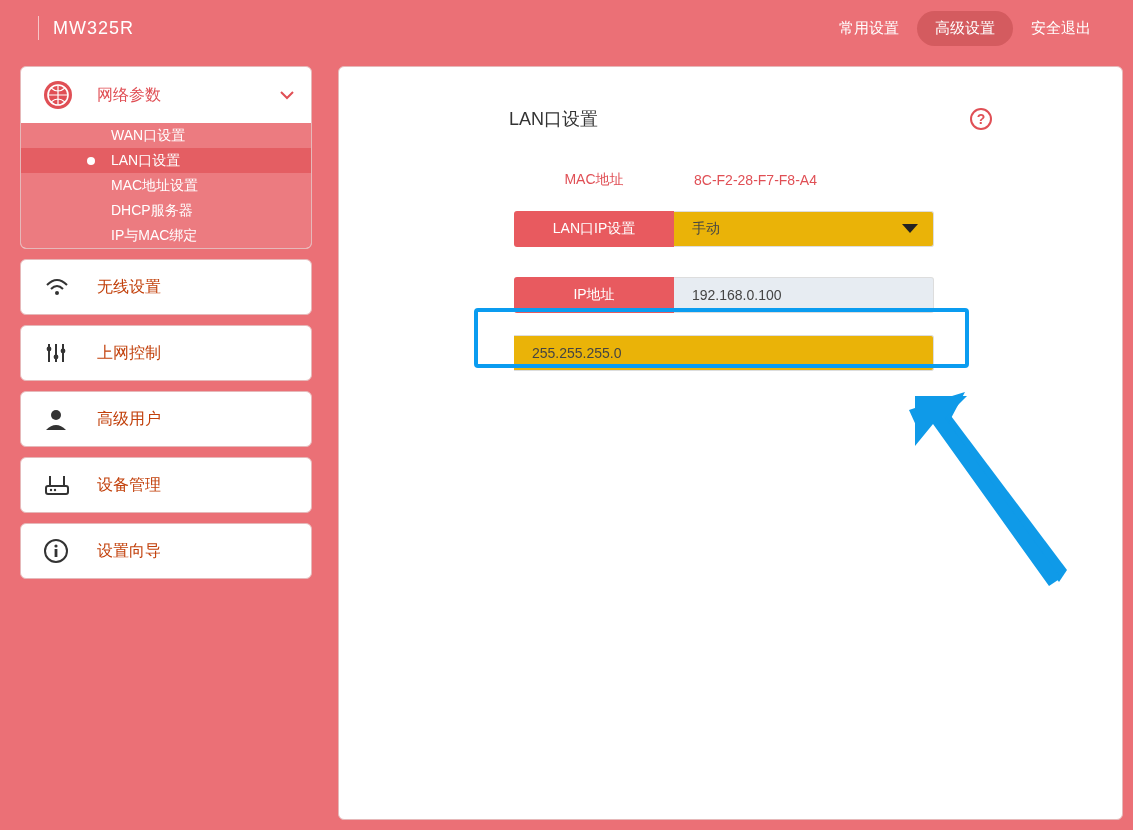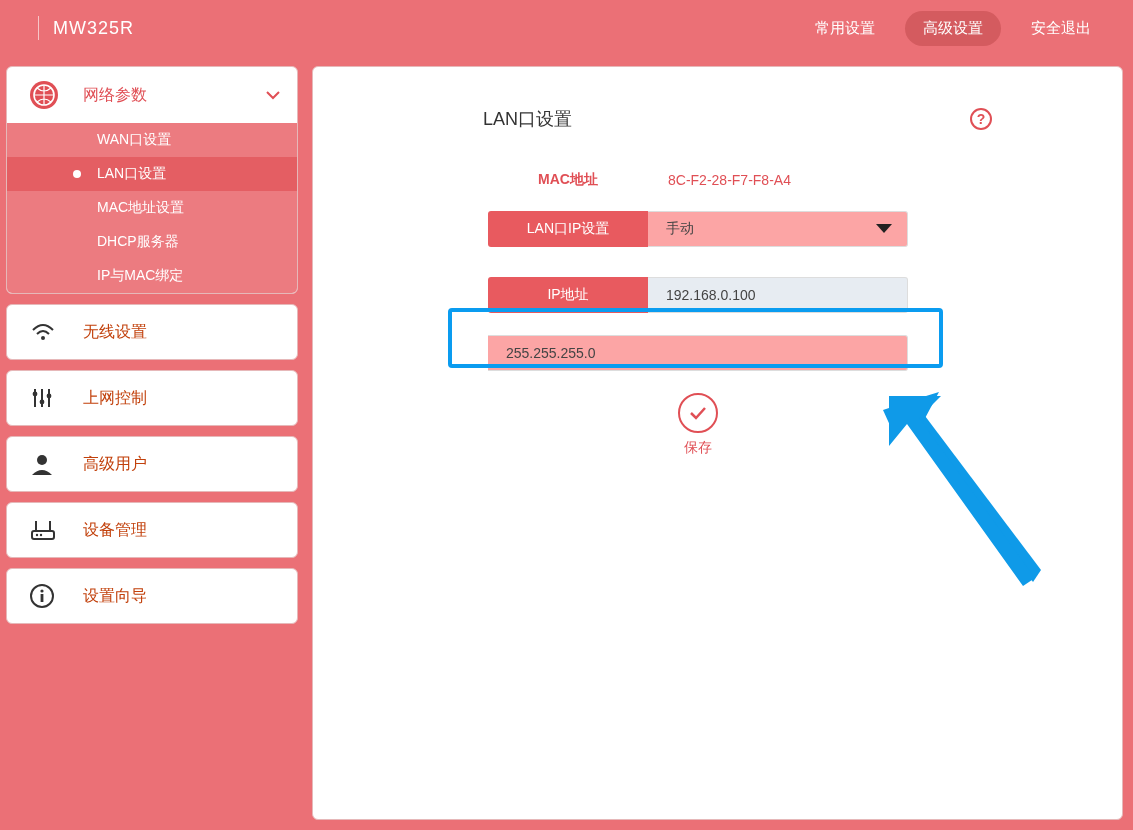--- a/index.html
+++ b/index.html
@@ -5,62 +5,62 @@
   * { margin: 0; padding: 0; box-sizing: border-box; font-family: "Microsoft YaHei", Arial, sans-serif; }
   body { background: #eb7076; width: 1133px; height: 830px; overflow: hidden; position: relative; }
 
   
   .header { height: 56px; display: flex; align-items: center; padding: 0 24px; color: #fff; }
   .logo { font-family: Arial, sans-serif; font-weight: 700; font-size: 26px; letter-spacing: 1px; display: flex; align-items: center; }
   .logo .reg { font-size: 11px; vertical-align: super; margin-left: 2px; }
   .vsep { width: 1px; height: 24px; background: rgba(255,255,255,0.6); margin: 0 14px; }
   .model { font-size: 18px; letter-spacing: 1px; }
   .spacer { flex: 1; }
-  .top-nav { display: flex; align-items: center; gap: 12px; }
+  .top-nav { display: flex; align-items: center; gap: 0; }
   .top-link { color: #fff; font-size: 15px; padding: 8px 18px; border-radius: 20px; cursor: pointer; }
   .top-link.active { background: #d45b5f; }
 
   
-  .wrap { display: flex; gap: 14px; padding: 10px 10px 10px 6px; height: calc(100% - 56px); }
+  .wrap { display: flex; gap: 26px; padding: 10px 10px 10px 20px; height: calc(100% - 56px); }
   .sidebar { width: 292px; display: flex; flex-direction: column; gap: 10px; }
   .panel { background: #fff; border: 1px solid #e6b8b9; border-radius: 6px; }
 
   
   .nav-sec { overflow: hidden; }
   .nav-head { display: flex; align-items: center; height: 56px; padding: 0 14px 0 22px; color: #e04f55; cursor: pointer; }
   .nav-head .icon-wrap { width: 36px; display:flex; align-items:center; justify-content:flex-start; }
   .nav-head .label { flex: 1; margin-left: 18px; font-size: 16px; }
   .chev { width: 20px; height: 20px; }
 
   .sub-list { background: #ec7b80; }
-  .sub-item { display: flex; align-items: center; height: 34px; padding-left: 90px; color: #fff; font-size: 14px; position: relative; cursor: pointer; }
+  .sub-item { display: flex; align-items: center; height: 25px; padding-left: 90px; color: #fff; font-size: 14px; position: relative; cursor: pointer; }
   .sub-item.active { background: #e45e63; }
   .sub-item.active::before { content:""; position:absolute; left:66px; top:50%; transform: translateY(-50%); width:8px; height:8px; border-radius:50%; background:#fff; }
 
   
   .side-item { display:flex; align-items:center; height:56px; padding:0 22px; cursor:pointer; }
   .side-item .icon-wrap { width:36px; display:flex; align-items:center; justify-content:flex-start; }
   .side-item .label { margin-left: 18px; font-size: 16px; color:#c2410c; }
 
   
   .main { flex:1; position: relative; background:#fff; border:1px solid #e6b8b9; border-radius:6px; padding: 40px 60px; }
   .page-title-row { display:flex; align-items:center; margin-left:110px; margin-bottom:40px; }
   .page-title { font-size:18px; color:#333; }
   .page-title-row .spacer2 { flex:1; }
   .help-icon { width:22px; height:22px; border:2px solid #e04f55; border-radius:50%; color:#e04f55; font-weight:700; font-size:14px; display:flex; align-items:center; justify-content:center; margin-right:70px; cursor:pointer; }
 
   .form-area { margin-left: 115px; width: 420px; }
 
   .inforow { display:flex; align-items:center; margin-bottom: 22px; }
-  .inforow .lbl { width:160px; text-align:center; color:#e04f55; font-size:14px;font-weight:bold; }
+  .inforow .lbl { width:160px; text-align:center; color:#e04f55; font-size:14px; }
   .inforow .val { padding-left:20px; color:#e04f55; font-size:14px; }
 
   .field { display:flex; height:36px; border-radius:3px; overflow:visible; margin-bottom: 20px; position: relative; }
   .field .fld-lbl { width:160px; background:#e85a5f; color:#fff; display:flex; align-items:center; justify-content:center; font-size:14px; border-top-left-radius:3px; border-bottom-left-radius:3px; }
-  .field .fld-val { flex:1; border:1px solid #ddd; border-left:0; display:flex; align-items:center; padding:0 18px; font-size:14px; color:#444; background:#fca5a5; border-top-right-radius:3px; border-bottom-right-radius:3px; position:relative; }
+  .field .fld-val { flex:1; border:1px solid #ddd; border-left:0; display:flex; align-items:center; padding:0 18px; font-size:14px; color:#444; background:#eab308; border-top-right-radius:3px; border-bottom-right-radius:3px; position:relative; }
   .field .fld-val.selectable { cursor:pointer; }
   .field .fld-val input { border:0; outline:0; width:100%; font-size:14px; color:#444; background:transparent; }
   .field.highlight-ip .fld-val { background:#e7ecf2; }
   .dropdown-caret { position:absolute; right:14px; top:50%; transform:translateY(-50%); }
 
   .highlight-box { position:absolute; border:4px solid #0a9cf0; border-radius:4px; pointer-events:none; }
 
   .save-block { text-align:center; margin-top: 22px; cursor:pointer; }
   .save-circle { width:40px; height:40px; border:2px solid #e04f55; border-radius:50%; display:inline-flex; align-items:center; justify-content:center; }
   .save-text { color:#e04f55; font-size:14px; margin-top:6px; }
@@ -205,28 +205,20 @@
           <input type="text" value="192.168.0.100" style="">
         </div>
       </div>
 
       <div class="field">
         <div class="fld-val">
           <input type="text" value="255.255.255.0" style="">
         </div>
       </div>
 
-      <div class="save-block">
-        <div class="save-circle">
-          <svg width="22" height="22" viewBox="0 0 22 22">
-              <path d="M4 11 L9 16 L18 6" fill="none" stroke="#e04f55" stroke-width="2.5"></path>
-            </svg>
-        </div>
-        <div class="save-text">保存</div>
-      </div>
     </div>
 
     <div class="highlight-box" style="left:135px; top:241px; width:495px; height:60px;"></div>
 
     <svg class="arrow-annot" style="left:570px; top:325px;" width="170" height="200" viewBox="0 0 170 200">
       <defs>
         <linearGradient id="ag" x1="0" y1="0" x2="0" y2="1">
           <stop offset="0" stop-color="#13a6f2"></stop>
           <stop offset="1" stop-color="#0b84d6"></stop>
         </linearGradient>

